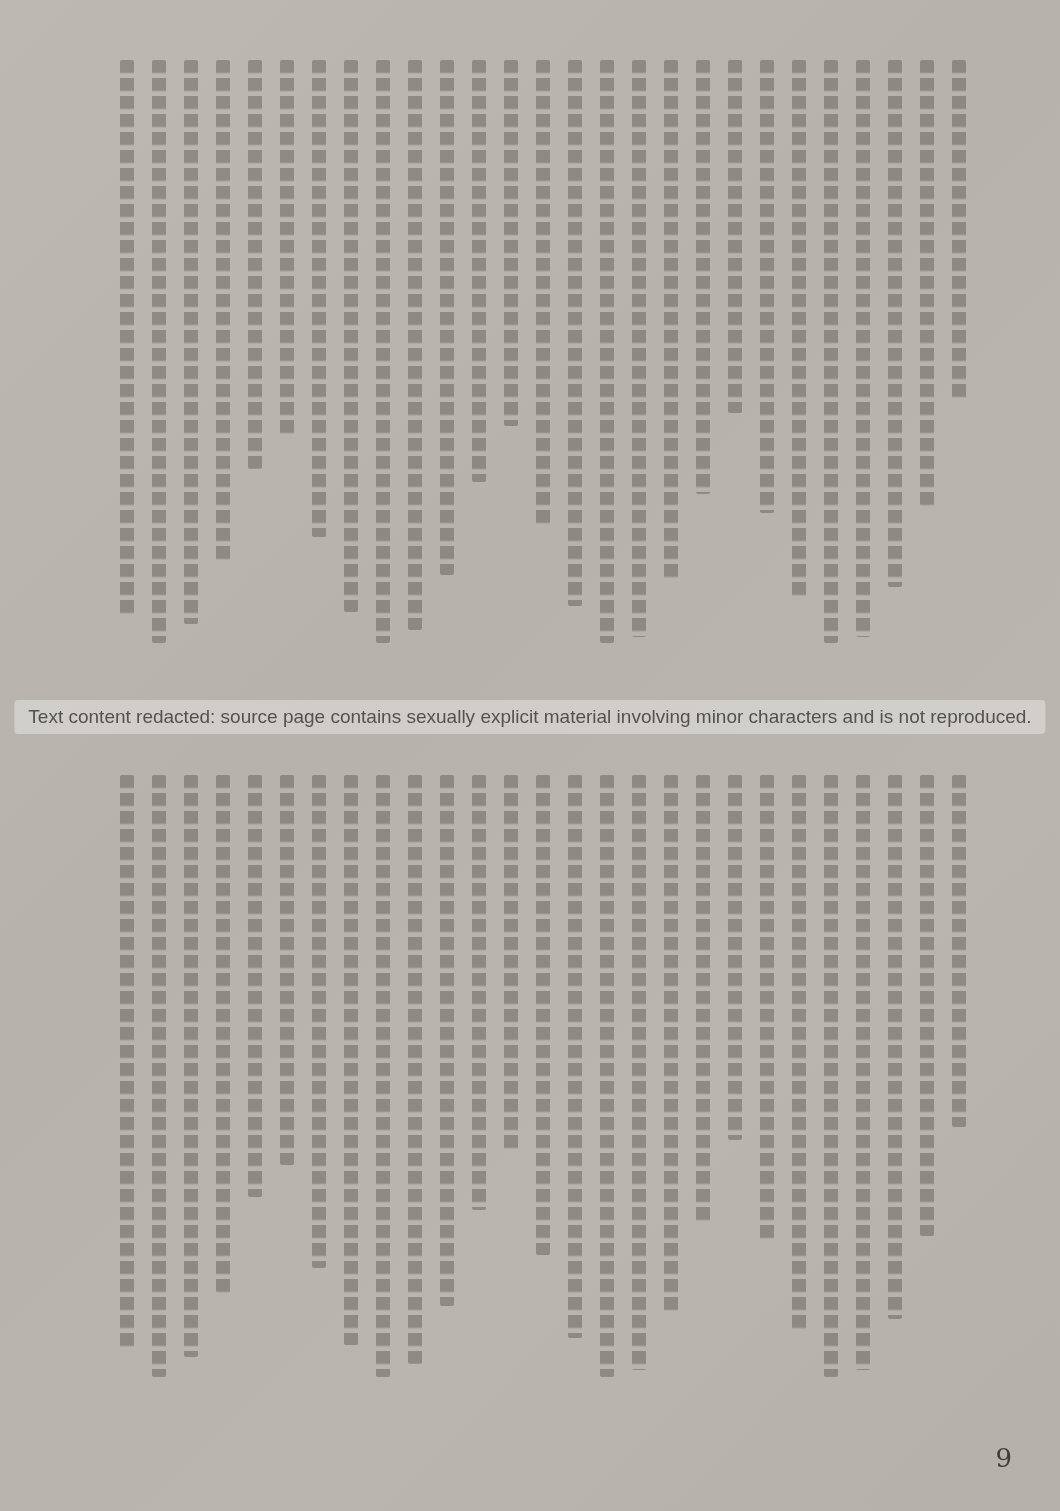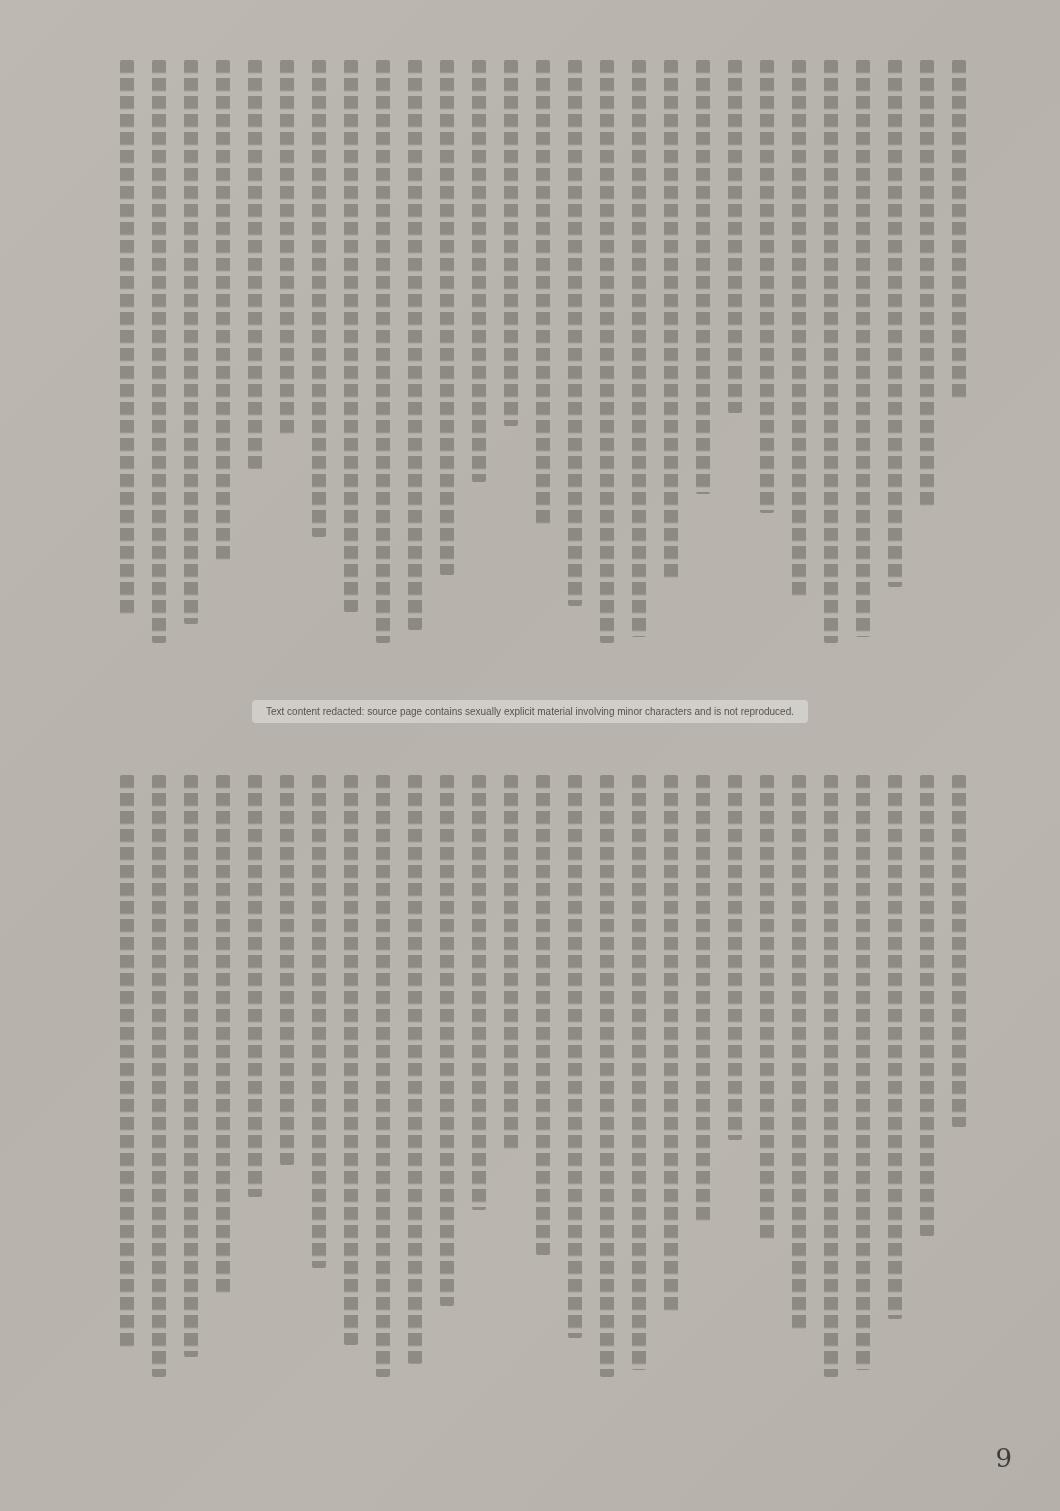--- a/index.html
+++ b/index.html
@@ -58,21 +58,21 @@
     right: 48px;
     font-size: 26px;
     color: #3f3c37;
   }
   .note-banner {
     position: absolute;
     top: 700px;
     left: 50%;
     transform: translateX(-50%);
     font-family: "Liberation Sans", sans-serif;
-    font-size: 10px;
+    font-size: 19px;
     color: #55524c;
     background: rgba(255,255,255,0.35);
     padding: 6px 14px;
     border-radius: 4px;
     white-space: nowrap;
   }
 </style>
 </head>
 <body>
 

